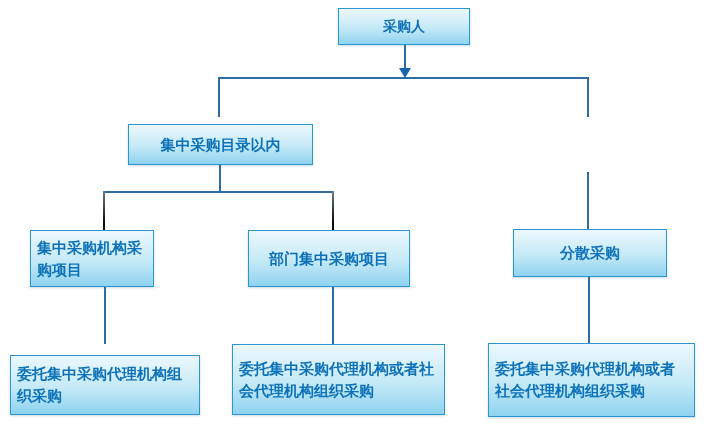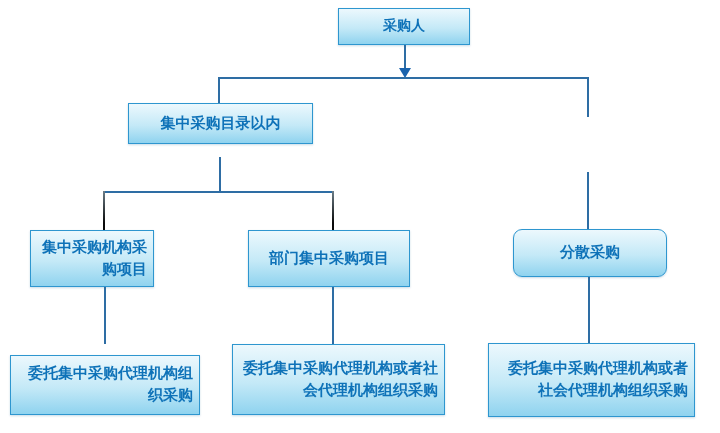--- a/index.html
+++ b/index.html
@@ -25,38 +25,37 @@
     height:433px;
     background:var(--bg-color);
     overflow:hidden;
   }
   .node{
     position:absolute;
     box-sizing:border-box;
     display:flex;
     align-items:center;
     justify-content:center;
-    text-align:right;
+    text-align:left;
     padding:2px 6px;
     font-weight:bold;
     font-size:15px;
     line-height:1.45;
     color:var(--text-color);
     background:linear-gradient(180deg,var(--box-fill-top) 0%,var(--box-fill-mid) 55%,var(--box-fill-bottom) 100%);
     border:1px solid var(--box-border);
     box-shadow:0 1px 2px rgba(40,110,160,0.25);
-    font-family:Liberation Serif, serif;
   }
   
   .n-purchaser       {left:338px; top:8px;   width:132px; height:37px; font-size:14px;}
-  .n-within-catalog  {left:128px; top:103px; width:185px; height:41px;}
+  .n-within-catalog  {left:128px; top:124px; width:185px; height:41px;}
   .n-outside-catalog {left:484px; top:116px; width:206px; height:56px;}
   .n-central-agency  {left:30px;  top:230px; width:124px; height:57px;}
   .n-department      {left:248px; top:230px; width:162px; height:57px;}
-  .n-decentralized   {left:513px; top:229px; width:154px; height:48px;border-radius:9px;}
+  .n-decentralized   {left:513px; top:229px; width:154px; height:48px;}
   .n-entrust-left    {left:10px;  top:343px; width:190px; height:60px;margin-top:12px;}
   .n-entrust-mid     {left:232px; top:344px; width:213px; height:71px;}
   .n-entrust-right   {left:488px; top:343px; width:207px; height:74px;}
 
   .line{position:absolute; background:var(--connector-color);}
   .line.v{width:2px;}
   .line.h{height:2px;}
   .line.dark{background:linear-gradient(180deg,var(--dark-connector-top) 0%,var(--dark-connector-bottom) 80%);}
 
   

